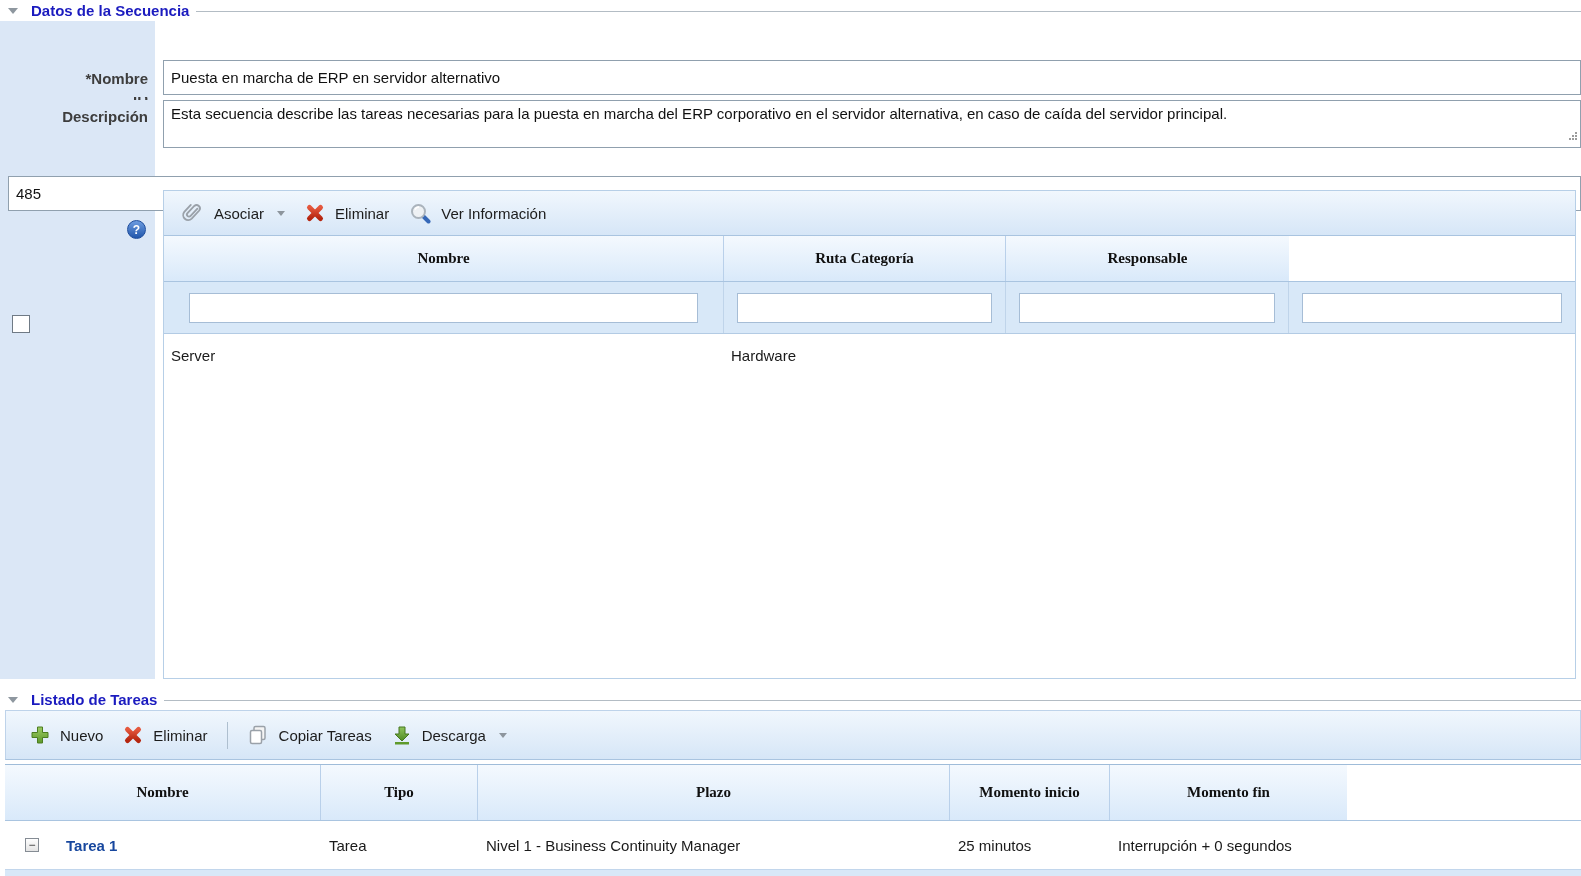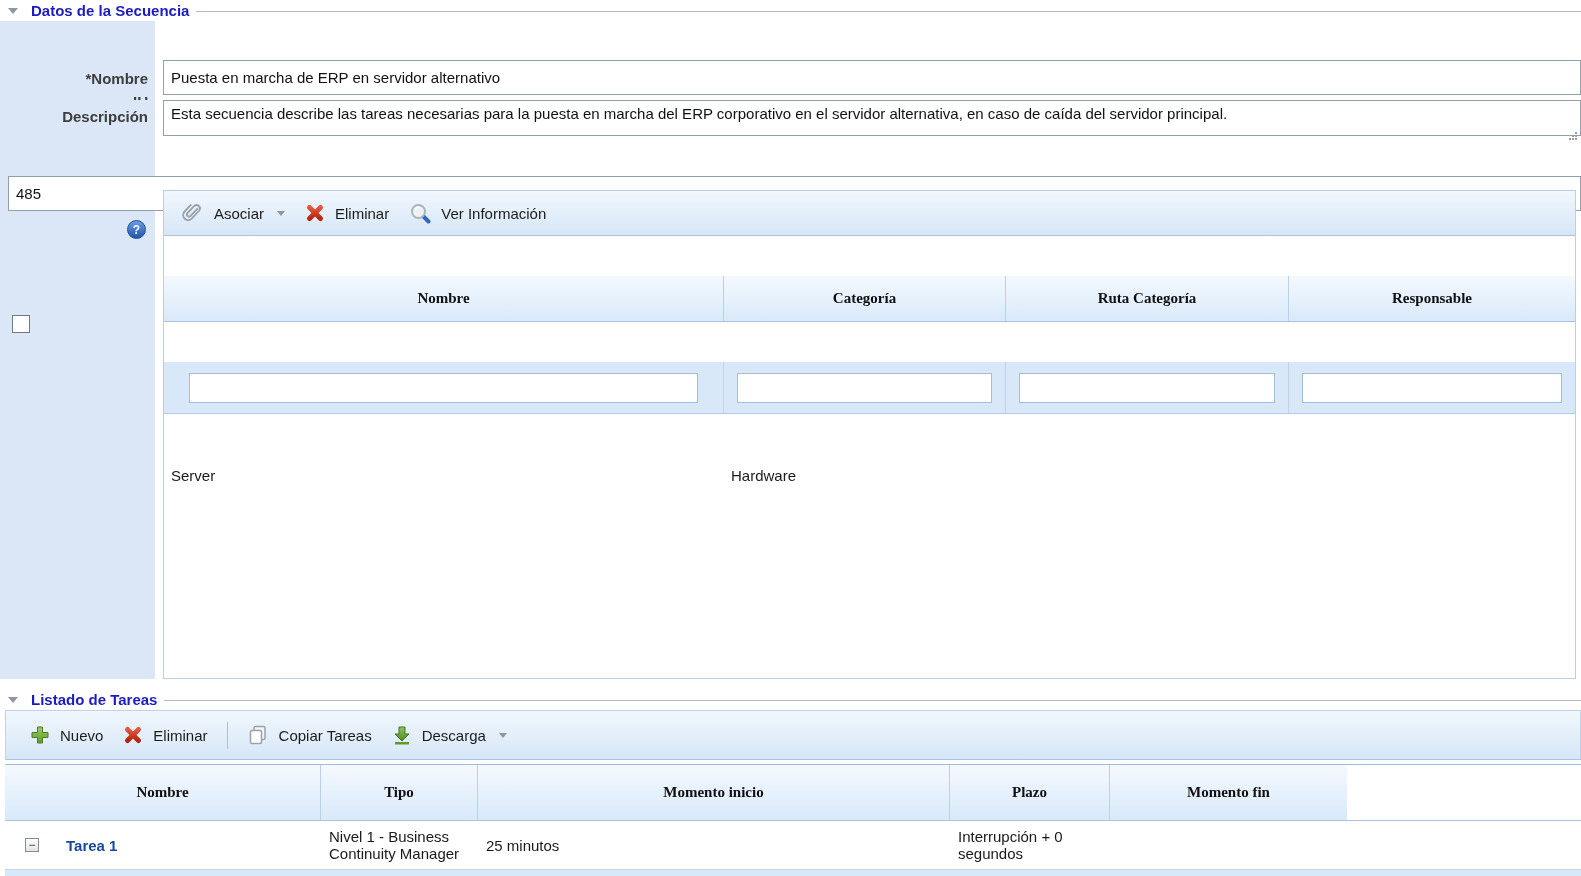--- a/index.html
+++ b/index.html
@@ -15,35 +15,35 @@
   .legend-line { flex:1; border-top:1px solid #b3bcc4; margin-left:7px; position:relative; top:1px; }
 
   
   .form-row { display:flex; margin-bottom:3px; }
   .label-cell { width:155px; flex:0 0 155px; background:#dbe7f6; color:#3d3d3d; font-weight:bold; display:flex; align-items:center; justify-content:flex-end; padding-right:7px; }
   .field-cell { flex:1; margin-left:8px; position:relative; }
   .h36 { height:36px;flex-direction:column; }
   .h35 { height:37px; }
   .h48 { height:48px; }
   .text-input { width:100%; height:35px; border:1px solid #90a0ae; font:15px "Liberation Sans", sans-serif; padding:0 7px; color:#111; background:#fff; }
-  .textarea { width:100%; height:36px; border:1px solid #90a0ae; font:15px "Liberation Sans", sans-serif; padding:3px 7px; resize:none; color:#111; line-height:1.3; overflow:hidden; display:block; background:#fff; }
+  .textarea { width:100%; height:48px; border:1px solid #90a0ae; font:15px "Liberation Sans", sans-serif; padding:3px 7px; resize:none; color:#111; line-height:1.3; overflow:hidden; display:block; background:#fff; }
   .grip { position:absolute; right:3px; bottom:4px; pointer-events:none; }
   .help-icon { width:19px; height:19px; border-radius:50%; background:linear-gradient(#6d9ce0,#2156ab); border:1px solid #1d4c9c; color:#fff; font-size:12px; font-weight:bold; display:inline-flex; align-items:center; justify-content:center; margin-left:3px; cursor:pointer; flex:0 0 auto; }
   .checkbox { appearance:none; -webkit-appearance:none; width:18px; height:18px; border:1px solid #6f7a85; background:#fff; margin:9px 0 0 4px; cursor:pointer; }
   .label-activos { align-items:flex-end; justify-content:flex-start; flex-direction:column; padding-top:7px; }
 
   
   .toolbar { background:linear-gradient(#f1f7fd,#d6e6f7); border:1px solid #bed3ea; border-bottom-color:#a9c4e0; display:flex; align-items:center; padding-left:8px; }
   .tbtn { display:flex; align-items:center; gap:10px; padding:5px 10px; cursor:pointer; color:#1c1c1c; white-space:nowrap; }
   .split-arrow { width:0; height:0; border-left:4px solid transparent; border-right:4px solid transparent; border-top:5px solid #8d959d; margin-left:3px; cursor:pointer; }
   .tsep { width:1px; height:27px; background:#aebfcf; margin:0 9px; }
   .icon { display:inline-flex; align-items:center; justify-content:center; }
 
   
-  .panel { border:1px solid #b7cfe7; width:1413px; height:489px; background:#fff; display:flex; flex-direction:column;gap:40px; }
+  .panel { border:1px solid #b7cfe7; width:1413px; height:489px; background:#fff; display:flex; flex-direction:column; }
   .panel .toolbar { height:45px; border-left:none; border-right:none; border-top:none; flex:0 0 45px; }
   .cols-a { display:grid; grid-template-columns:560px 282px 283px 1fr; }
   .atable-head { height:46px; flex:0 0 46px; border-bottom:1px solid #a9c4e0; }
   .hcell { background:linear-gradient(#f4f9fe,#d9e9fa); border-right:1px solid #b9d0ea; display:flex; align-items:center; justify-content:center; font-weight:bold; color:#101010; cursor:pointer;font-family:Liberation Serif, serif; }
   .hcell:last-child { border-right:none; }
   .afilter { height:52px; flex:0 0 52px; background:#d8e8f8; border-bottom:1px solid #b3cbe4; }
   .fcell { border-right:1px solid #bfd4ea; display:flex; align-items:center; justify-content:center; }
   .fcell:last-child { border-right:none; }
   .filter-input { width:91%; height:30px; border:1px solid #a6bdd6; font:15px "Liberation Sans", sans-serif; padding:0 5px; background:#fff; }
   .adata { height:42px; flex:0 0 42px; background:#fff; cursor:pointer; }
@@ -159,21 +159,20 @@
                   <circle cx="9.5" cy="9.5" r="6.5" fill="#eef1f4" stroke="#aab3bc" stroke-width="2"></circle>
                   <path d="M6 7.6 a4.6 4.6 0 0 1 4-2.6" stroke="#ffffff" stroke-width="1.5" fill="none"></path>
                 </svg>
             </span>
             <span>Ver Información</span>
           </div>
         </div>
 
         <div class="cols-a atable-head">
           <div class="hcell">Nombre</div>
-          <div class="hcell">Categoría</div>
           <div class="hcell">Ruta Categoría</div>
           <div class="hcell">Responsable</div>
         </div>
 
         <div class="cols-a afilter">
           <div class="fcell">
               <input class="filter-input" type="text" value="" style="">
             </div>
           <div class="fcell">
               <input class="filter-input" type="text" value="" style="">
@@ -263,30 +262,31 @@
       <span>Descarga</span>
       <span class="split-arrow"></span>
     </div>
   </div>
 
   <div class="tgap"></div>
 
   <div class="cols-t ttable-head">
     <div class="hcell">Nombre</div>
     <div class="hcell">Tipo</div>
+    <div class="hcell">Plazo</div>
     <div class="hcell">Momento inicio</div>
-    <div class="hcell">Plazo</div>
     <div class="hcell">Momento fin</div>
   </div>
 
   <div class="cols-t tdata">
     <div class="task-name-cell">
       <span class="expander">−</span>
       <span class="task-link">Tarea 1</span>
     </div>
+    <div class="dcell">Tarea</div>
     <div class="dcell">Nivel 1 - Business Continuity Manager</div>
     <div class="dcell">25 minutos</div>
     <div class="dcell">Interrupción + 0 segundos</div>
   </div>
 
   <div class="cutoff-row"></div>
 
 </div>
 
 </body></html>

